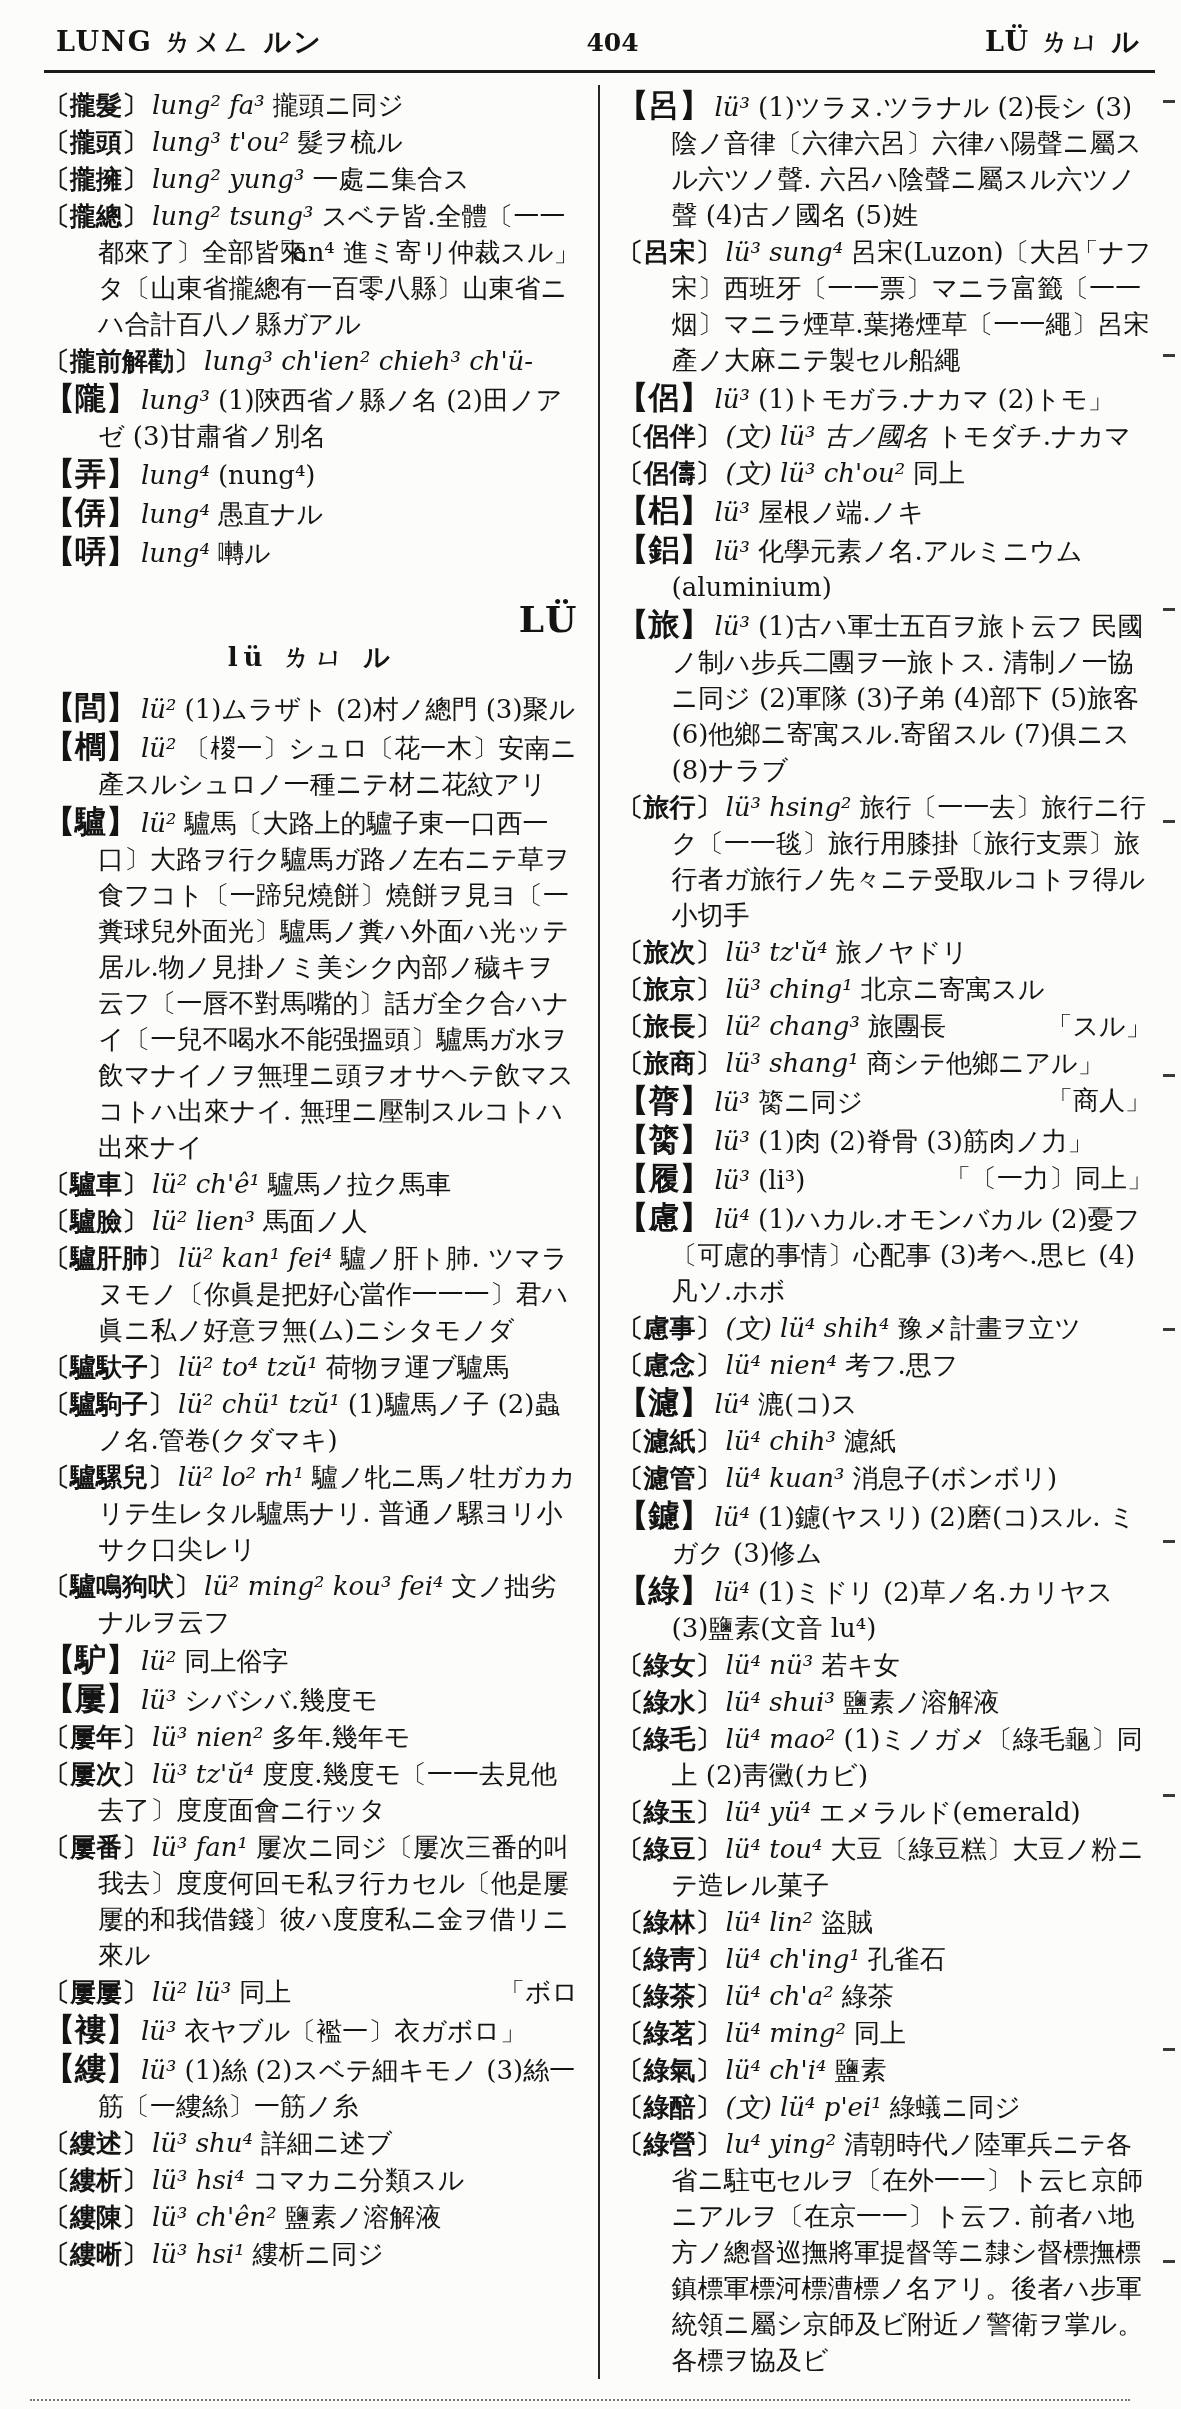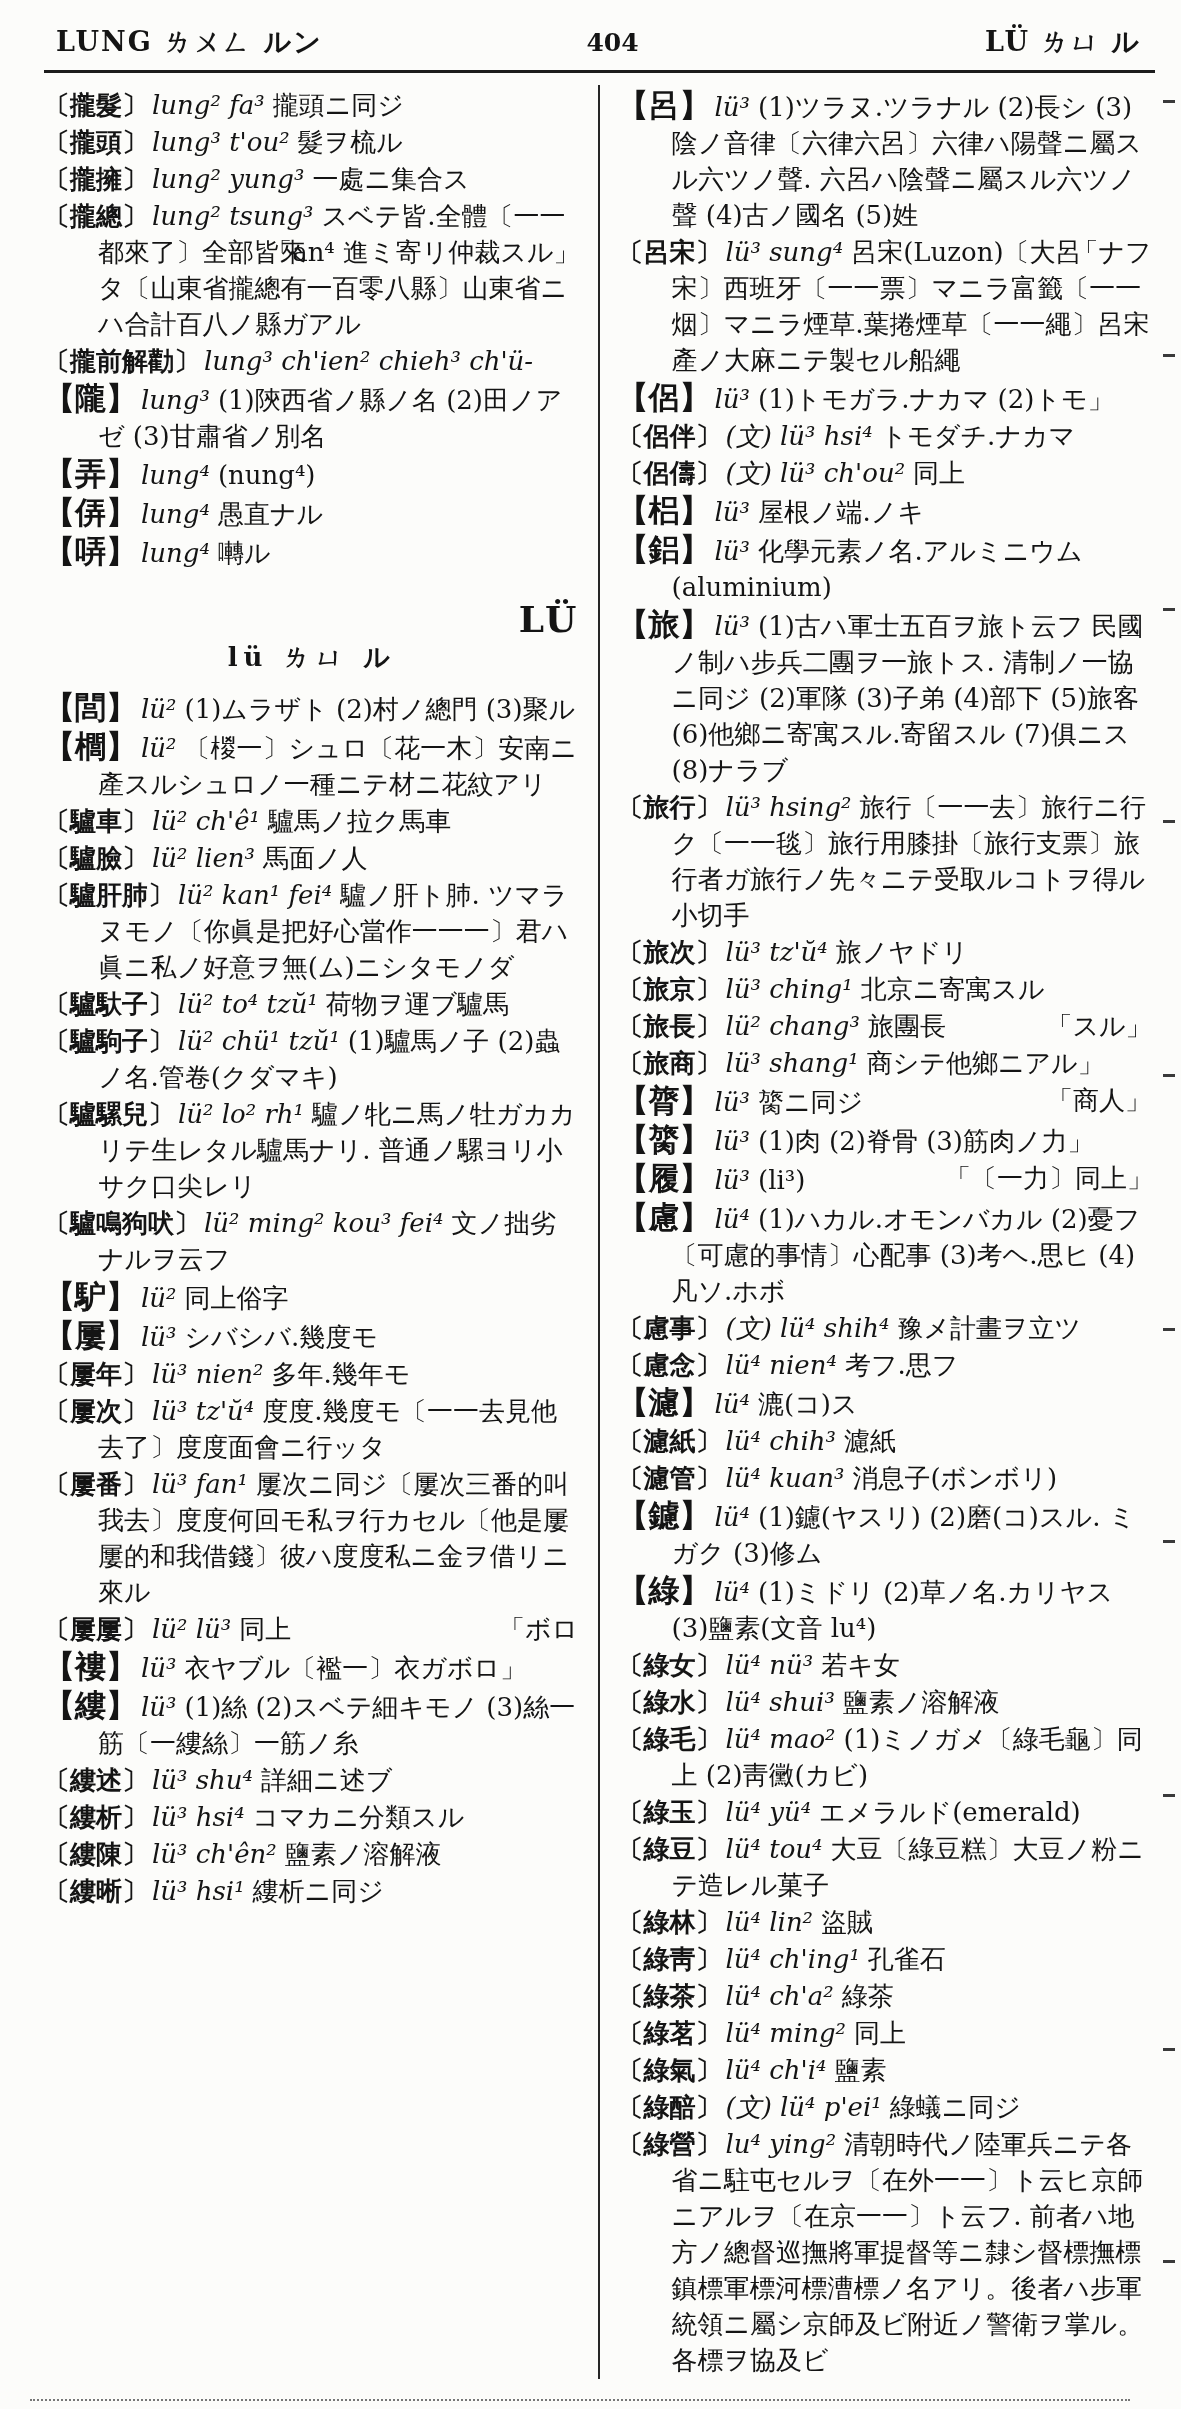--- a/index.html
+++ b/index.html
@@ -51,20 +51,21 @@
         <div class="entry"><span class="hw">〔攏總〕</span><span class="py">lung² tsung³</span><span class="tail">「an⁴ 進ミ寄リ仲裁スル」</span><span class="bd">スベテ皆.全體〔一一都來了〕全部皆來タ〔山東省攏總有一百零八縣〕山東省ニハ合計百八ノ縣ガアル</span></div>
         <div class="entry"><span class="hw">〔攏前解勸〕</span><span class="py">lung³ ch'ien² chieh³ ch'ü-</span></div>
         <div class="entry"><span class="hw big">【隴】</span><span class="py">lung³</span><span class="bd">(1)陝西省ノ縣ノ名 (2)田ノアゼ (3)甘肅省ノ別名</span></div>
         <div class="entry"><span class="hw big">【弄】</span><span class="py">lung⁴</span><span class="bd">(nung⁴)</span></div>
         <div class="entry"><span class="hw big">【㑝】</span><span class="py">lung⁴</span><span class="bd">愚直ナル</span></div>
         <div class="entry"><span class="hw big">【哢】</span><span class="py">lung⁴</span><span class="bd">囀ル</span></div>
         <div class="section-title">LÜ</div>
         <div class="section-sub">lü ㄌㄩ ル</div>
         <div class="entry"><span class="hw big">【閭】</span><span class="py">lü²</span><span class="bd">(1)ムラザト (2)村ノ總門 (3)聚ル</span></div>
         <div class="entry"><span class="hw big">【櫚】</span><span class="py">lü²</span><span class="bd">〔椶一〕シュロ〔花一木〕安南ニ產スルシュロノ一種ニテ材ニ花紋アリ</span></div>
+        <div class="entry"><span class="hw big">【驢】</span><span class="py">lü²</span><span class="bd">驢馬〔大路上的驢子東一口西一口〕大路ヲ行ク驢馬ガ路ノ左右ニテ草ヲ食フコト〔一蹄兒燒餅〕燒餅ヲ見ヨ〔一糞球兒外面光〕驢馬ノ糞ハ外面ハ光ッテ居ル.物ノ見掛ノミ美シク內部ノ穢キヲ云フ〔一唇不對馬嘴的〕話ガ全ク合ハナイ〔一兒不喝水不能强搵頭〕驢馬ガ水ヲ飲マナイノヲ無理ニ頭ヲオサヘテ飲マスコトハ出來ナイ. 無理ニ壓制スルコトハ出來ナイ</span></div>
         <div class="entry"><span class="hw">〔驢車〕</span><span class="py">lü² ch'ê¹</span><span class="bd">驢馬ノ拉ク馬車</span></div>
         <div class="entry"><span class="hw">〔驢臉〕</span><span class="py">lü² lien³</span><span class="bd">馬面ノ人</span></div>
         <div class="entry"><span class="hw">〔驢肝肺〕</span><span class="py">lü² kan¹ fei⁴</span><span class="bd">驢ノ肝ト肺. ツマラヌモノ〔你眞是把好心當作一一一〕君ハ眞ニ私ノ好意ヲ無(ム)ニシタモノダ</span></div>
         <div class="entry"><span class="hw">〔驢馱子〕</span><span class="py">lü² to⁴ tzŭ¹</span><span class="bd">荷物ヲ運ブ驢馬</span></div>
         <div class="entry"><span class="hw">〔驢駒子〕</span><span class="py">lü² chü¹ tzŭ¹</span><span class="bd">(1)驢馬ノ子 (2)蟲ノ名.管卷(クダマキ)</span></div>
         <div class="entry"><span class="hw">〔驢騾兒〕</span><span class="py">lü² lo² rh¹</span><span class="bd">驢ノ牝ニ馬ノ牡ガカカリテ生レタル驢馬ナリ. 普通ノ騾ヨリ小サク口尖レリ</span></div>
         <div class="entry"><span class="hw">〔驢鳴狗吠〕</span><span class="py">lü² ming² kou³ fei⁴</span><span class="bd">文ノ拙劣ナルヲ云フ</span></div>
         <div class="entry"><span class="hw big">【馿】</span><span class="py">lü²</span><span class="bd">同上俗字</span></div>
         <div class="entry"><span class="hw big">【屢】</span><span class="py">lü³</span><span class="bd">シバシバ.幾度モ</span></div>
         <div class="entry"><span class="hw">〔屢年〕</span><span class="py">lü³ nien²</span><span class="bd">多年.幾年モ</span></div>
@@ -75,21 +76,21 @@
         <div class="entry"><span class="hw big">【縷】</span><span class="py">lü³</span><span class="bd">(1)絲 (2)スベテ細キモノ (3)絲一筋〔一縷絲〕一筋ノ糸</span></div>
         <div class="entry"><span class="hw">〔縷述〕</span><span class="py">lü³ shu⁴</span><span class="bd">詳細ニ述ブ</span></div>
         <div class="entry"><span class="hw">〔縷析〕</span><span class="py">lü³ hsi⁴</span><span class="bd">コマカニ分類スル</span></div>
         <div class="entry"><span class="hw">〔縷陳〕</span><span class="py">lü³ ch'ên²</span><span class="bd">鹽素ノ溶解液</span></div>
         <div class="entry"><span class="hw">〔縷晰〕</span><span class="py">lü³ hsi¹</span><span class="bd">縷析ニ同ジ</span></div>
       </div>
     <div class="col col-right" id="col-right">
         <div class="entry"><span class="hw big">【呂】</span><span class="py">lü³</span><span class="bd">(1)ツラヌ.ツラナル (2)長シ (3)陰ノ音律〔六律六呂〕六律ハ陽聲ニ屬スル六ツノ聲. 六呂ハ陰聲ニ屬スル六ツノ聲 (4)古ノ國名 (5)姓</span></div>
         <div class="entry"><span class="hw">〔呂宋〕</span><span class="py">lü³ sung⁴</span><span class="tail">「ナフ</span><span class="bd">呂宋(Luzon)〔大呂宋〕西班牙〔一一票〕マニラ富籤〔一一烟〕マニラ煙草.葉捲煙草〔一一繩〕呂宋產ノ大麻ニテ製セル船繩</span></div>
         <div class="entry"><span class="hw big">【侶】</span><span class="py">lü³</span><span class="bd">(1)トモガラ.ナカマ (2)トモ」</span></div>
-        <div class="entry"><span class="hw">〔侶伴〕</span><span class="py">(文) lü³ hsi⁴</span><span class="bd">トモダチ.ナカマ</span></div>
+        <div class="entry"><span class="hw">〔侶伴〕</span><span class="py">(文) lü³ 古ノ國名</span><span class="bd">トモダチ.ナカマ</span></div>
         <div class="entry"><span class="hw">〔侶儔〕</span><span class="py">(文) lü³ ch'ou²</span><span class="bd">同上</span></div>
         <div class="entry"><span class="hw big">【梠】</span><span class="py">lü³</span><span class="bd">屋根ノ端.ノキ</span></div>
         <div class="entry"><span class="hw big">【鋁】</span><span class="py">lü³</span><span class="bd">化學元素ノ名.アルミニウム(aluminium)</span></div>
         <div class="entry"><span class="hw big">【旅】</span><span class="py">lü³</span><span class="bd">(1)古ハ軍士五百ヲ旅ト云フ 民國ノ制ハ步兵二團ヲ一旅トス. 清制ノ一協ニ同ジ (2)軍隊 (3)子弟 (4)部下 (5)旅客 (6)他鄉ニ寄寓スル.寄留スル (7)俱ニス (8)ナラブ</span></div>
         <div class="entry"><span class="hw">〔旅行〕</span><span class="py">lü³ hsing²</span><span class="bd">旅行〔一一去〕旅行ニ行ク〔一一毯〕旅行用膝掛〔旅行支票〕旅行者ガ旅行ノ先々ニテ受取ルコトヲ得ル小切手</span></div>
         <div class="entry"><span class="hw">〔旅次〕</span><span class="py">lü³ tz'ŭ⁴</span><span class="bd">旅ノヤドリ</span></div>
         <div class="entry"><span class="hw">〔旅京〕</span><span class="py">lü³ ching¹</span><span class="bd">北京ニ寄寓スル</span></div>
         <div class="entry"><span class="hw">〔旅長〕</span><span class="py">lü² chang³</span><span class="tail">「スル」</span><span class="bd">旅團長</span></div>
         <div class="entry"><span class="hw">〔旅商〕</span><span class="py">lü³ shang¹</span><span class="bd">商シテ他鄉ニアル」</span></div>
         <div class="entry"><span class="hw big">【膂】</span><span class="py">lü³</span><span class="tail">「商人」</span><span class="bd">膐ニ同ジ</span></div>

